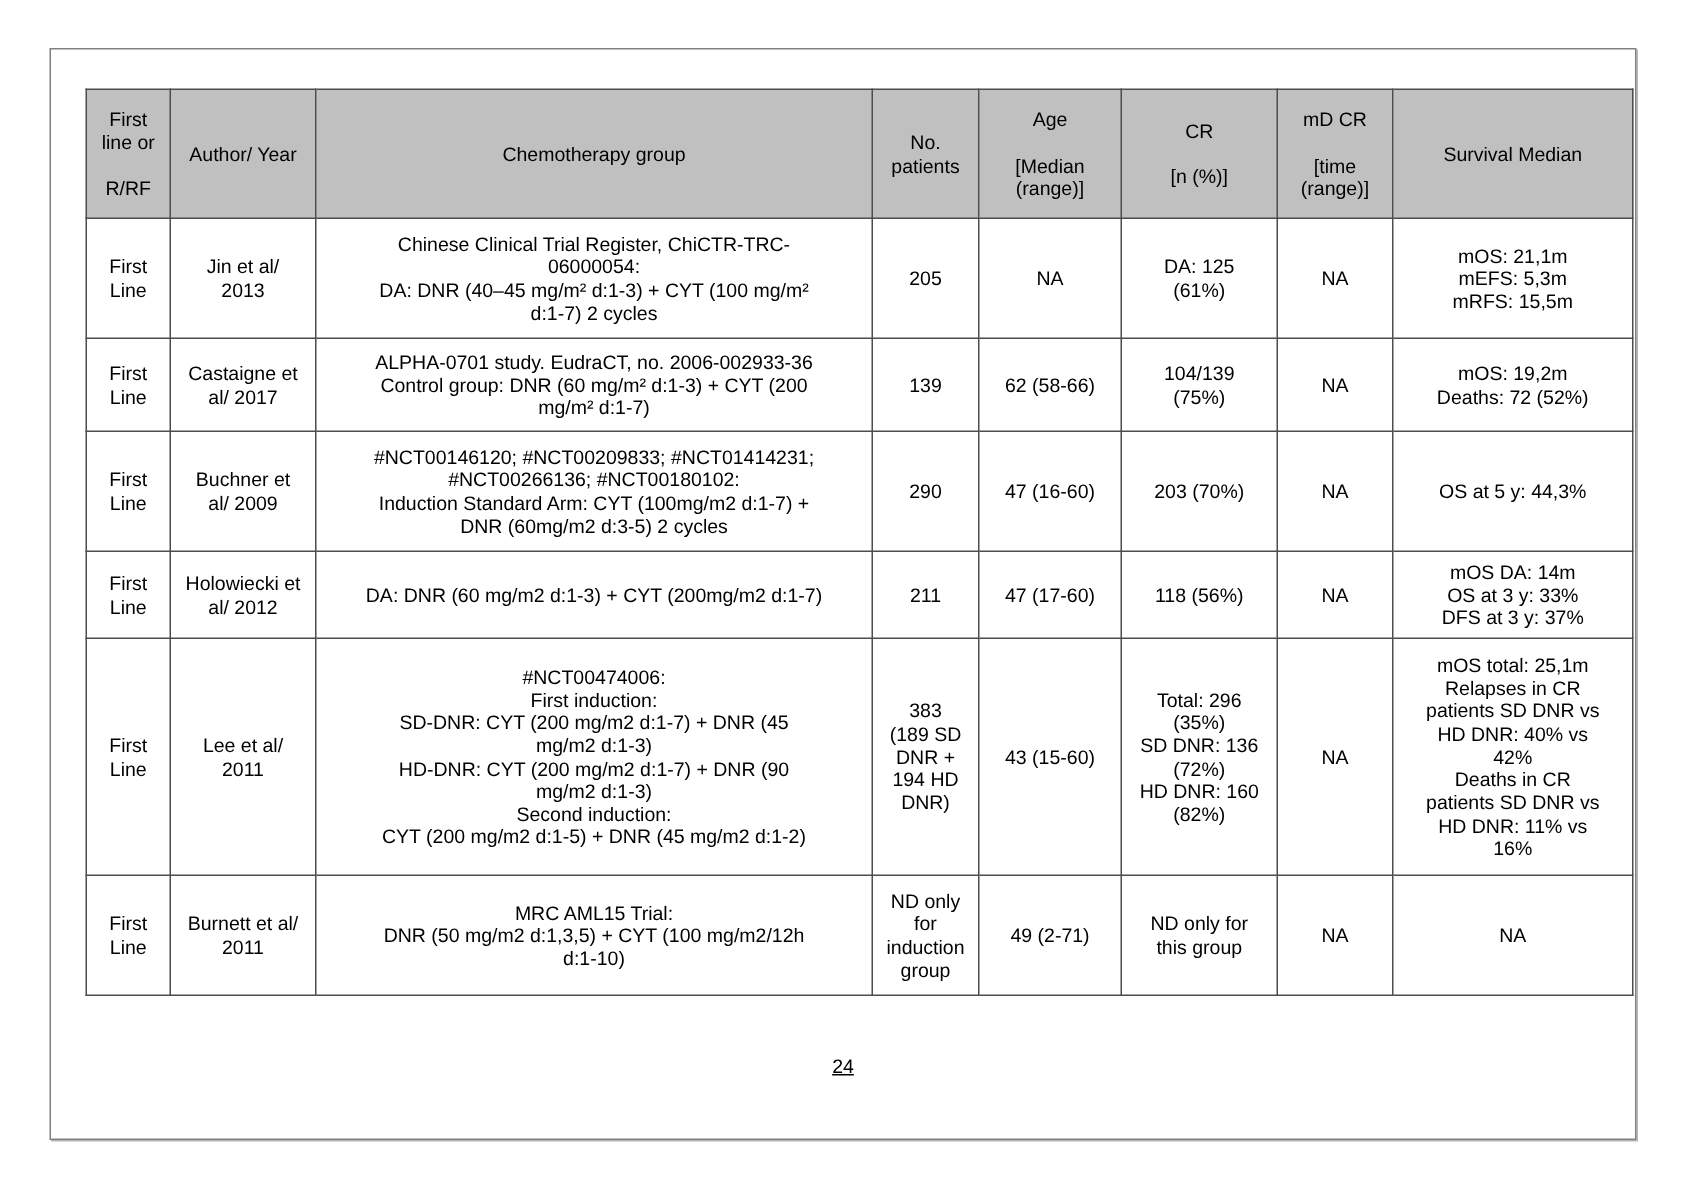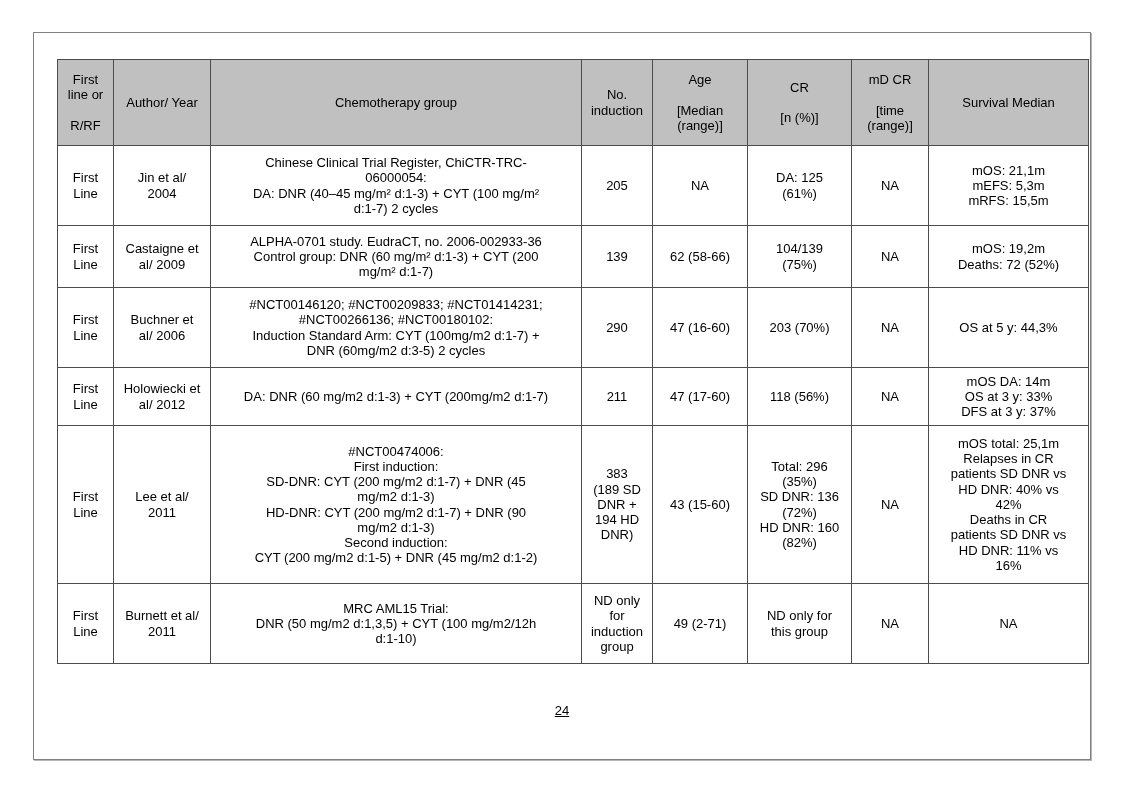--- a/index.html
+++ b/index.html
@@ -52,75 +52,75 @@
       <col style="width:160px">
     </colgroup>
     <thead>
       <tr style="height:86px">
         <th>First line or
 
 R/RF</th>
         <th>Author/ Year</th>
         <th>Chemotherapy group</th>
         <th>No.
-induction</th>
+patients</th>
         <th>Age
 
 [Median
 (range)]</th>
         <th>CR
 
 [n (%)]</th>
         <th>mD CR
 
 [time
 (range)]</th>
         <th>Survival Median</th>
       </tr>
     </thead>
     <tbody>
       <tr style="height:80px">
         <td>First
 Line</td>
         <td>Jin et al/
-2004</td>
+2013</td>
         <td>Chinese Clinical Trial Register, ChiCTR-TRC-
 06000054:
 DA: DNR (40–45 mg/m² d:1-3) + CYT (100 mg/m²
 d:1-7) 2 cycles</td>
         <td>205</td>
         <td>NA</td>
         <td>DA: 125
 (61%)</td>
         <td>NA</td>
         <td>mOS: 21,1m
 mEFS: 5,3m
 mRFS: 15,5m</td>
       </tr>
       <tr style="height:62px">
         <td>First
 Line</td>
         <td>Castaigne et
-al/ 2009</td>
+al/ 2017</td>
         <td>ALPHA-0701 study. EudraCT, no. 2006-002933-36
 Control group: DNR (60 mg/m² d:1-3) + CYT (200
 mg/m² d:1-7)</td>
         <td>139</td>
         <td>62 (58-66)</td>
         <td>104/139
 (75%)</td>
         <td>NA</td>
         <td>mOS: 19,2m
 Deaths: 72 (52%)</td>
       </tr>
       <tr style="height:80px">
         <td>First
 Line</td>
         <td>Buchner et
-al/ 2006</td>
+al/ 2009</td>
         <td>#NCT00146120; #NCT00209833; #NCT01414231;
 #NCT00266136; #NCT00180102:
 Induction Standard Arm: CYT (100mg/m2 d:1-7) +
 DNR (60mg/m2 d:3-5) 2 cycles</td>
         <td>290</td>
         <td>47 (16-60)</td>
         <td>203 (70%)</td>
         <td>NA</td>
         <td>OS at 5 y: 44,3%</td>
       </tr>

